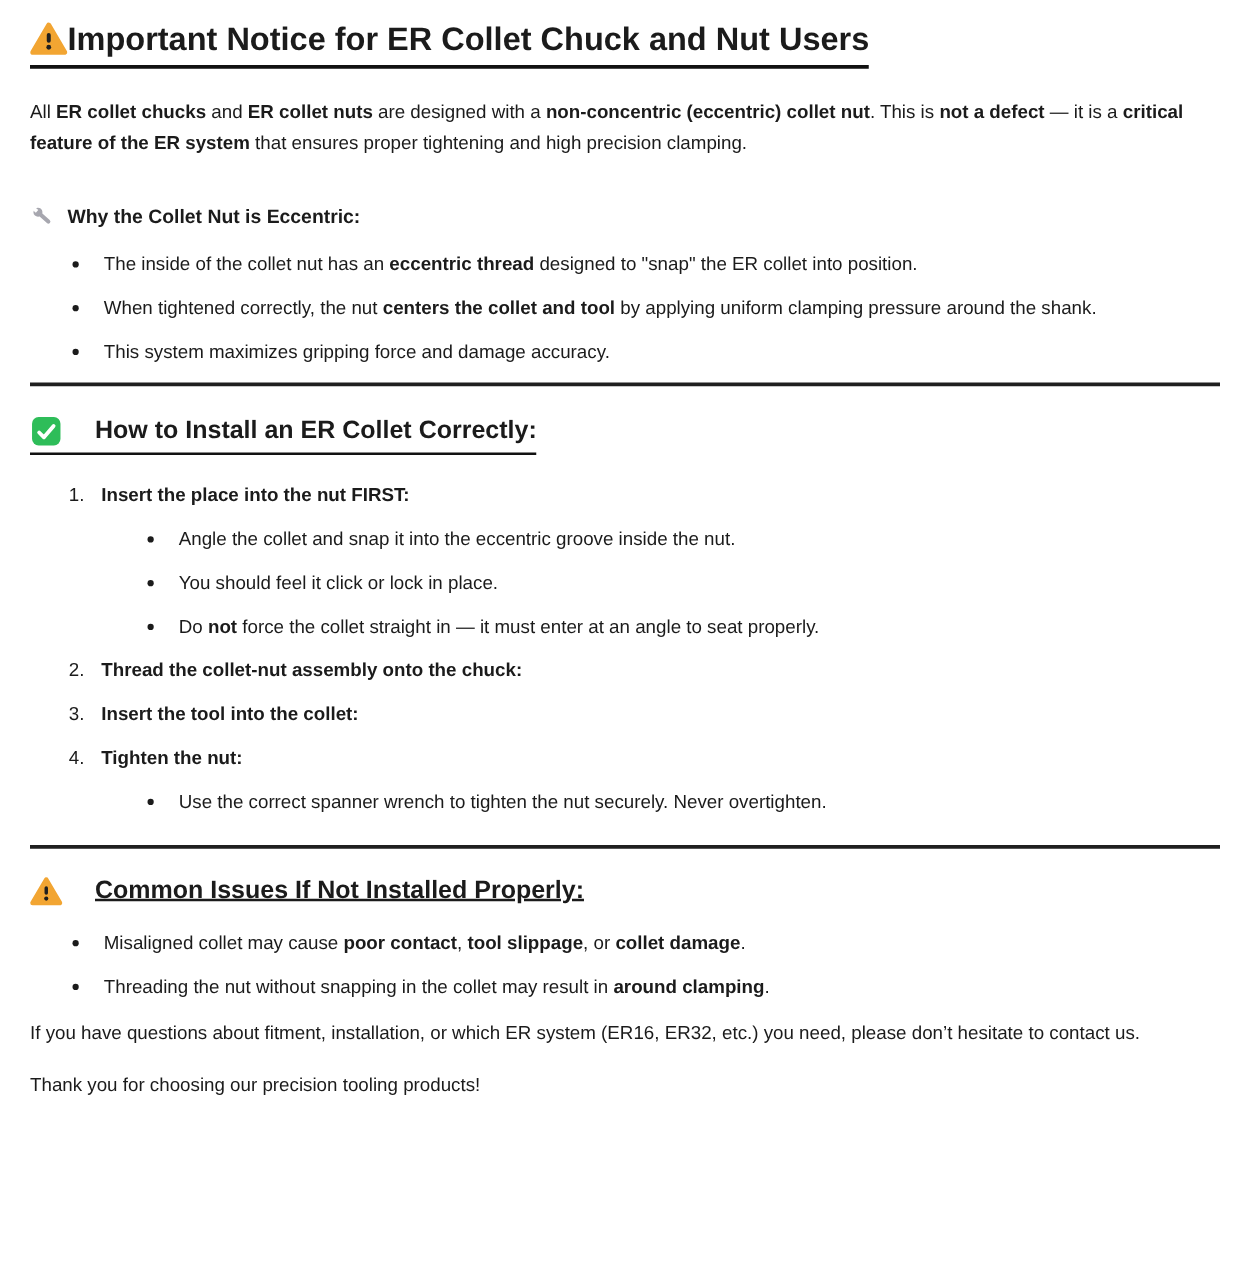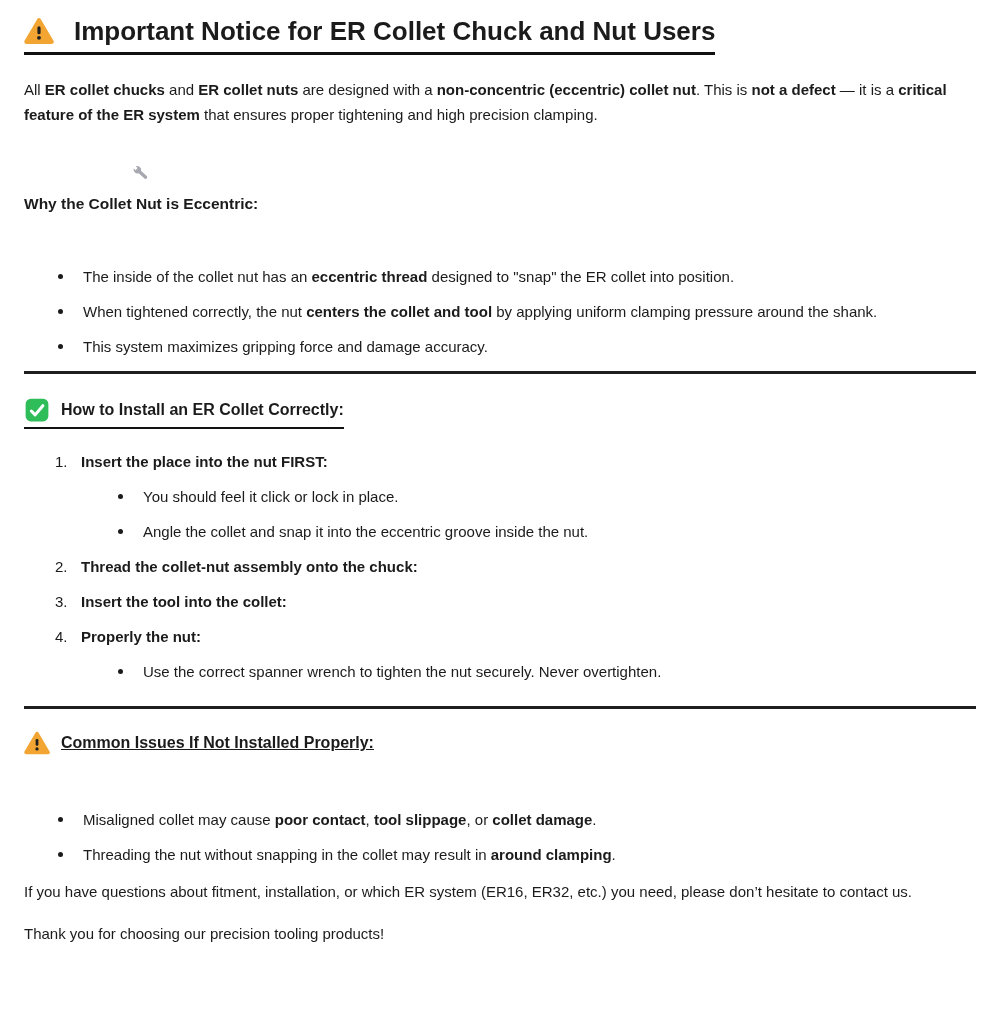--- a/index.html
+++ b/index.html
@@ -10,62 +10,61 @@
     font-family: "Liberation Sans", sans-serif;
     font-size: 15px;
     padding: 14px 24px 0 24px;
   }
   b { font-weight: 700; }
 
   
   .doc-title {
     display: inline-flex;
     align-items: center;
-    gap: 20px;
+    gap: 0;
     font-size: 26px;
     font-weight: 700;
     line-height: 34px;
     padding-bottom: 4px;
     border-bottom: 3px solid #111;
     margin-bottom: 22px;
   }
   .doc-title .icon { width: 30px; height: 30px; flex: 0 0 auto; }
 
   .section-heading {
     display: inline-flex;
     align-items: center;
-    gap: 11px;
-    font-size: 16px;
+    gap: 26px;
+    font-size: 20px;
     font-weight: 700;
     line-height: 27px;
   }
   .section-heading.underlined {
     border-bottom: 2px solid #111;
     padding-bottom: 4px;
   }
   .section-heading .icon { width: 26px; height: 26px; flex: 0 0 auto; }
 
   .sub-heading {
     display: inline-flex;
     align-items: center;
     gap: 9px;
     font-size: 15.5px;
     font-weight: 700;
     line-height: 21px;
     margin-bottom: 17px;
-    flex-direction: column;
   }
   .sub-heading .icon { width: 21px; height: 21px; flex: 0 0 auto; }
 
   
   .intro { line-height: 25px; margin-bottom: 36px; max-width: 945px; }
   .closing { line-height: 25px; margin-bottom: 17px; max-width: 952px; }
 
   
-  ul.bullets { list-style: none; margin-top: 35px; }
+  ul.bullets { list-style: none; }
   ul.bullets > li {
     position: relative;
     padding-left: 59px;
     line-height: 21px;
     margin-bottom: 14px;
   }
   ul.bullets > li::before {
     content: "";
     position: absolute;
     left: 34px;
@@ -176,32 +175,33 @@
           <path d="M18 34.5 L27.5 44 L46.5 21.5" fill="none" stroke-width="7.5" stroke-linecap="round" stroke-linejoin="round" stroke="#ffffff"></path>
         </svg>
       </span>
       <span>How to Install an ER Collet Correctly:</span>
     </h2>
   </div>
   <ol class="steps">
     <li>
       <div class="step-label">Insert the place into the nut FIRST:</div>
       <ul class="sub-bullets">
+        <li>Angle the collet and snap it into the eccentric groove inside the nut.</li>
         <li>You should feel it click or lock in place.</li>
-        <li>Angle the collet and snap it into the eccentric groove inside the nut.</li>
+        <li>Do <b>not</b> force the collet straight in — it must enter at an angle to seat properly.</li>
       </ul>
     </li>
     <li>
       <div class="step-label">Thread the collet-nut assembly onto the chuck:</div>
     </li>
     <li>
       <div class="step-label">Insert the tool into the collet:</div>
     </li>
     <li>
-      <div class="step-label">Properly the nut:</div>
+      <div class="step-label">Tighten the nut:</div>
       <ul class="sub-bullets">
         <li>Use the correct spanner wrench to tighten the nut securely. Never overtighten.</li>
       </ul>
     </li>
   </ol>
 </div>
 
 <hr class="divider second">
 
 <div class="section-issues">

